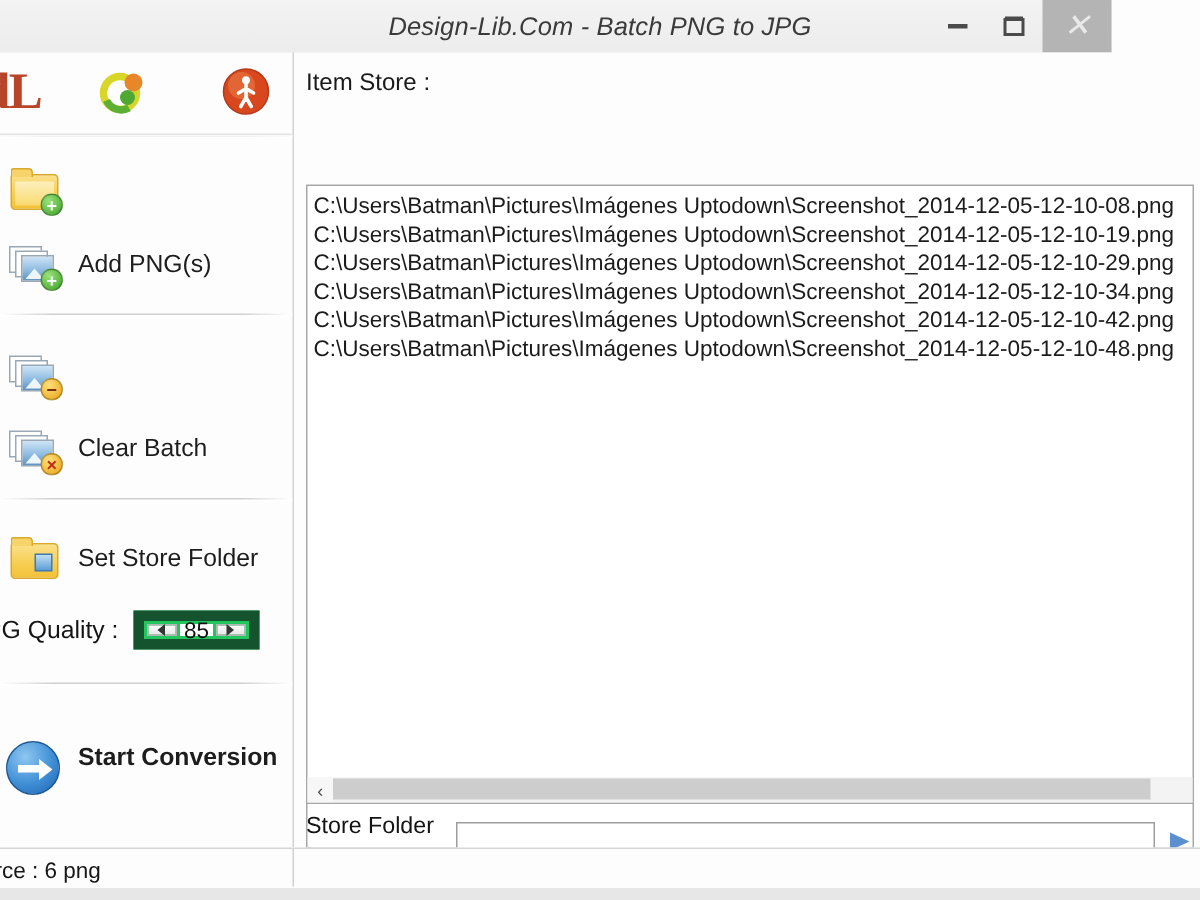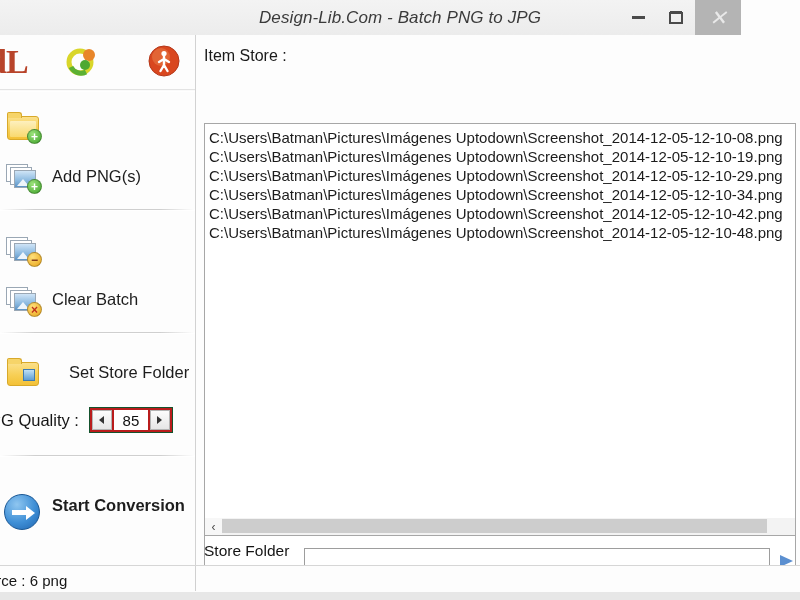--- a/index.html
+++ b/index.html
@@ -171,22 +171,22 @@
     display: flex; align-items: center;
     padding-left: 0px;
   }
   .qual-label {
     font-size: 16.5px; color: #151515;
     margin-left: -10px;
   }
   .spinner {
     margin-left: 10px;
     width: 84px; height: 26px;
-    border: 1px solid #14532d;
-    background: #b91c1c;
+    border: 7px solid #14532d;
+    background: #22c55e;
     display: flex; align-items: stretch;
     box-sizing: border-box;
   }
   .spin-btn {
     width: 20px;
     background: linear-gradient(to bottom,#fcfcfc,#e6e6e6);
     border: 1px solid #b4b4b4;
     margin: 2px;
     display: flex; align-items: center; justify-content: center;
     box-sizing: border-box;
@@ -401,21 +401,21 @@
             <i></i>
             <i></i>
           </div>
         <div class="badge cross">×</div>
       </div>
       <div class="lbl">Clear Batch</div>
     </div>
 
     <div class="sep" style="margin-top:8px;"></div>
 
-    <div class="btn-row" style="margin-top:14px;gap:17px;">
+    <div class="btn-row" style="margin-top:14px;">
       <div class="btn-icon">
         <div class="folder"></div>
         <div style="position:absolute;left:17px;top:14px;width:12px;height:12px;background:linear-gradient(to bottom,#bfe0f5,#5f9ed4);border:1px solid #3f7bb0;box-sizing:border-box;"></div>
       </div>
       <div class="lbl">Set Store Folder</div>
     </div>
 
     <div class="qual-row">
       <div class="qual-label">PG Quality :</div>
       <div class="spinner">

